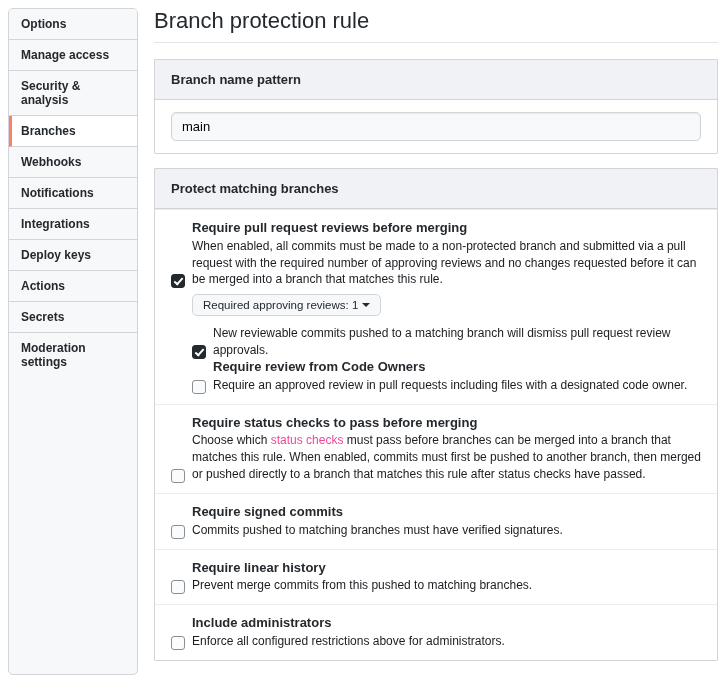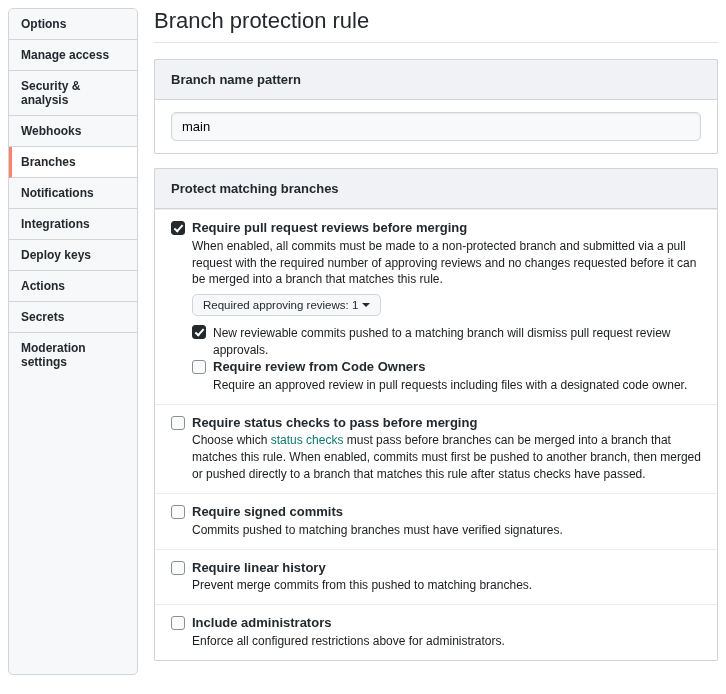--- a/index.html
+++ b/index.html
@@ -11,42 +11,42 @@
 .sidebar-item.active{background:#fff;border-left:3px solid #f9826c;padding-left:9px}
 .main{flex:1}
 h1{font-size:22px;font-weight:400;margin-bottom:8px}
 .hr{border:none;border-top:1px solid #e1e4e8;margin-bottom:16px}
 .panel{border:1px solid #d1d5da;border-radius:1px;margin-bottom:14px;overflow:hidden}
 .panel-head{background:#f0f2f5;padding:12px 16px;font-weight:600;border-bottom:1px solid #d1d5da;font-size:13px}
 .panel-body{padding:12px 16px}
 .input{width:100%;padding:6px 10px;border:1px solid #d1d5da;border-radius:5px;background:#f7f9fb;font-size:13px;box-shadow:inset 0 1px 2px rgba(27,31,35,.07)}
 .rule{padding:10px 16px;border-top:1px solid #eaecef}
 .rule:first-child{border-top:none}
-.row{display:flex;align-items:flex-start;gap:7px}
+.row{display:flex;align-items:flex-end;gap:7px}
 .chk{width:14px;height:14px;border:1px solid #8b8f94;border-radius:3px;flex-shrink:0;margin-top:1px;position:relative;background:#fafbfc}
 .chk.on{background:#24292e;border-color:#24292e}
 .chk.on::after{content:"";position:absolute;left:4px;top:1px;width:3px;height:7px;border:solid #fff;border-width:0 2px 2px 0;transform:rotate(42deg)}
 .rtxt{flex:1}
 .rtitle{font-weight:600;line-height:1.3}
 .rdesc{color:#1a1d21;font-size:12px;line-height:1.4;margin-top:1px}
-.rdesc a{color:#0f766e;text-decoration:none}
+.rdesc a{color:#ec4899;text-decoration:none}
 .sub{margin-left:21px;margin-top:8px}
 .select-btn{display:inline-flex;align-items:center;gap:4px;padding:4px 10px;border:1px solid #d1d5da;border-radius:5px;background:#f6f8fa;font-size:11.5px;font-weight:500;cursor:pointer;margin-top:6px;margin-left:21px}
 .caret{width:0;height:0;border-left:4px solid transparent;border-right:4px solid transparent;border-top:4px solid #24292e}
 </style>
 </head>
 <body>
 
 <div class="layout">
   <nav class="sidebar" id="sb">
       <div class="sidebar-item">Options</div>
       <div class="sidebar-item">Manage access</div>
       <div class="sidebar-item">Security &amp; analysis</div>
+      <div class="sidebar-item active">Branches</div>
       <div class="sidebar-item">Webhooks</div>
-      <div class="sidebar-item active">Branches</div>
       <div class="sidebar-item">Notifications</div>
       <div class="sidebar-item">Integrations</div>
       <div class="sidebar-item">Deploy keys</div>
       <div class="sidebar-item">Actions</div>
       <div class="sidebar-item">Secrets</div>
       <div class="sidebar-item">Moderation settings</div>
     </nav>
 
   <main class="main">
     <h1>Branch protection rule</h1>

